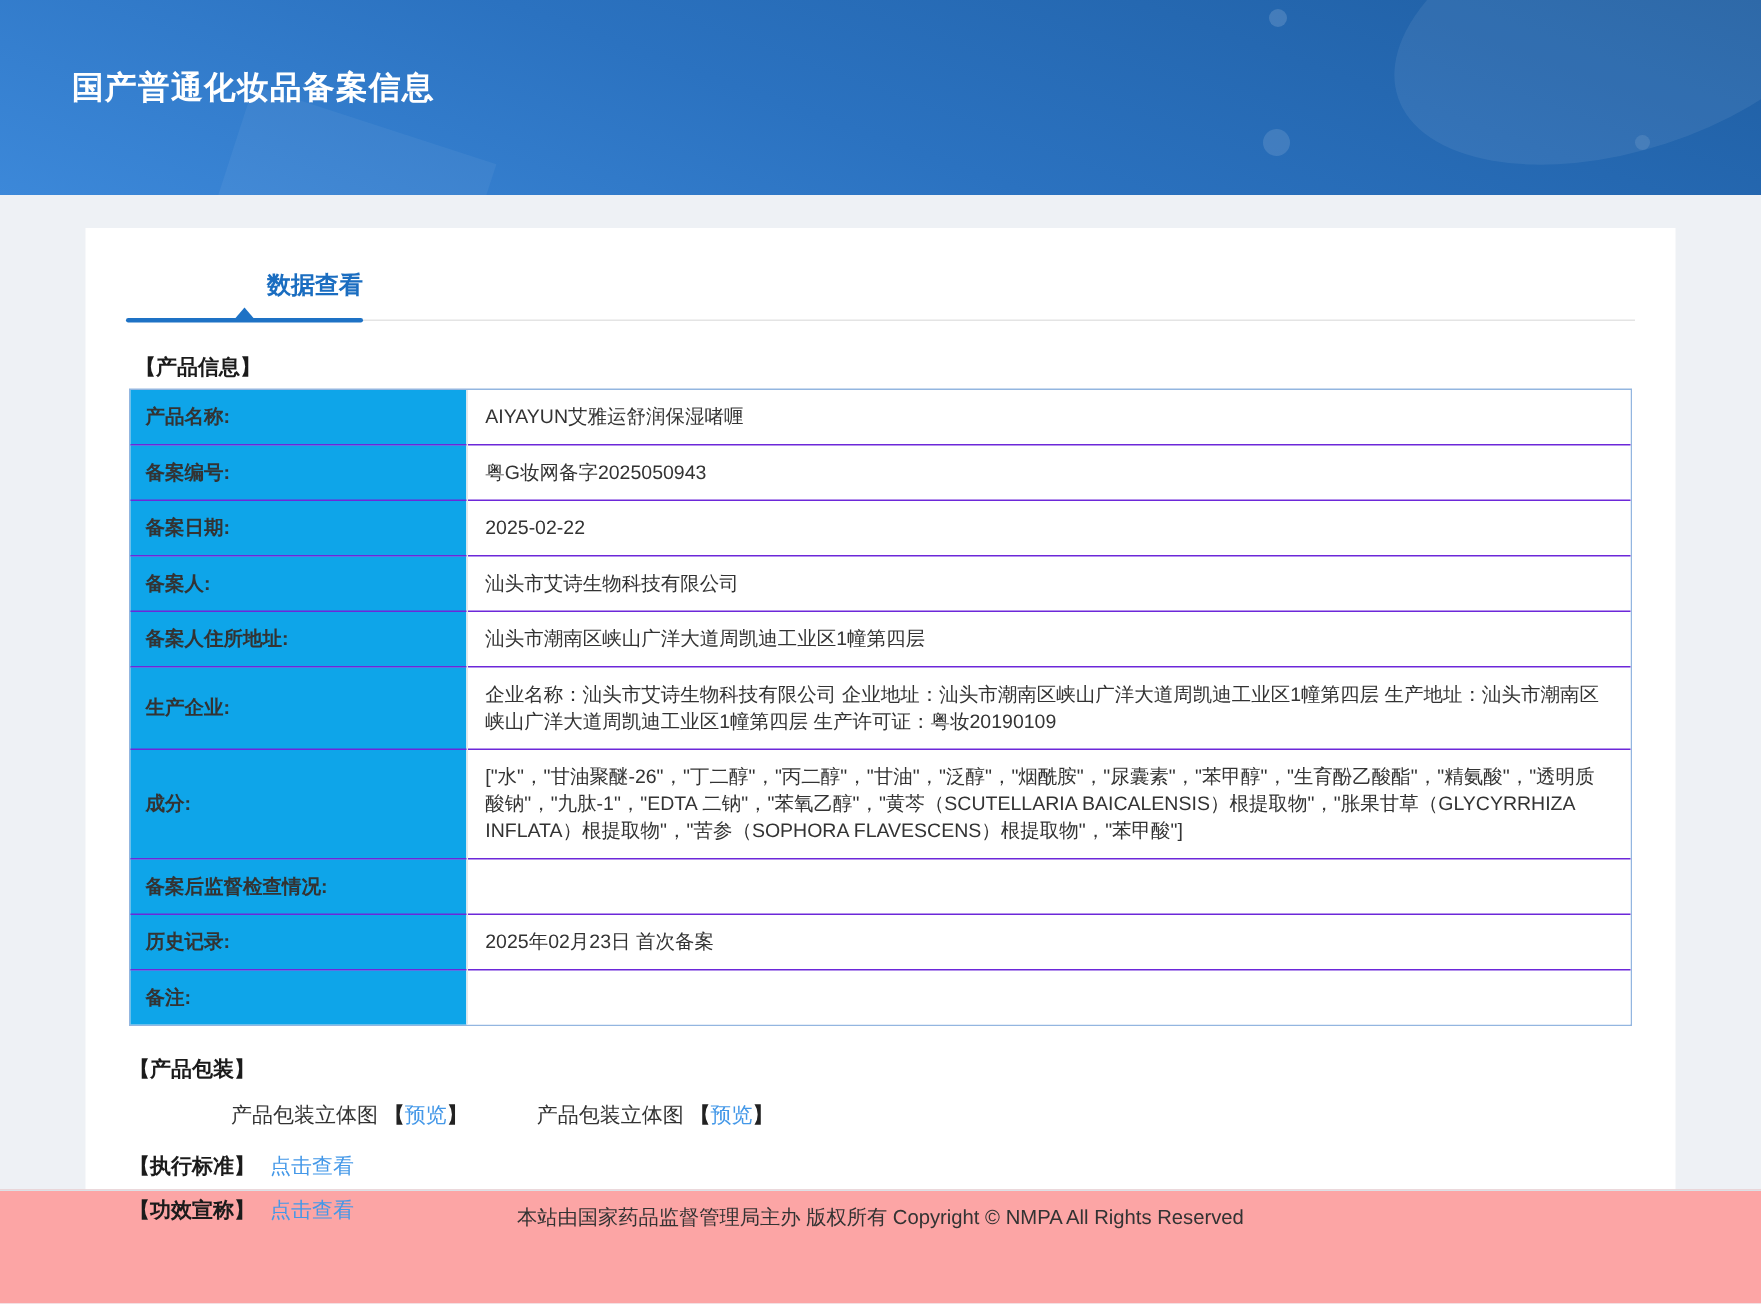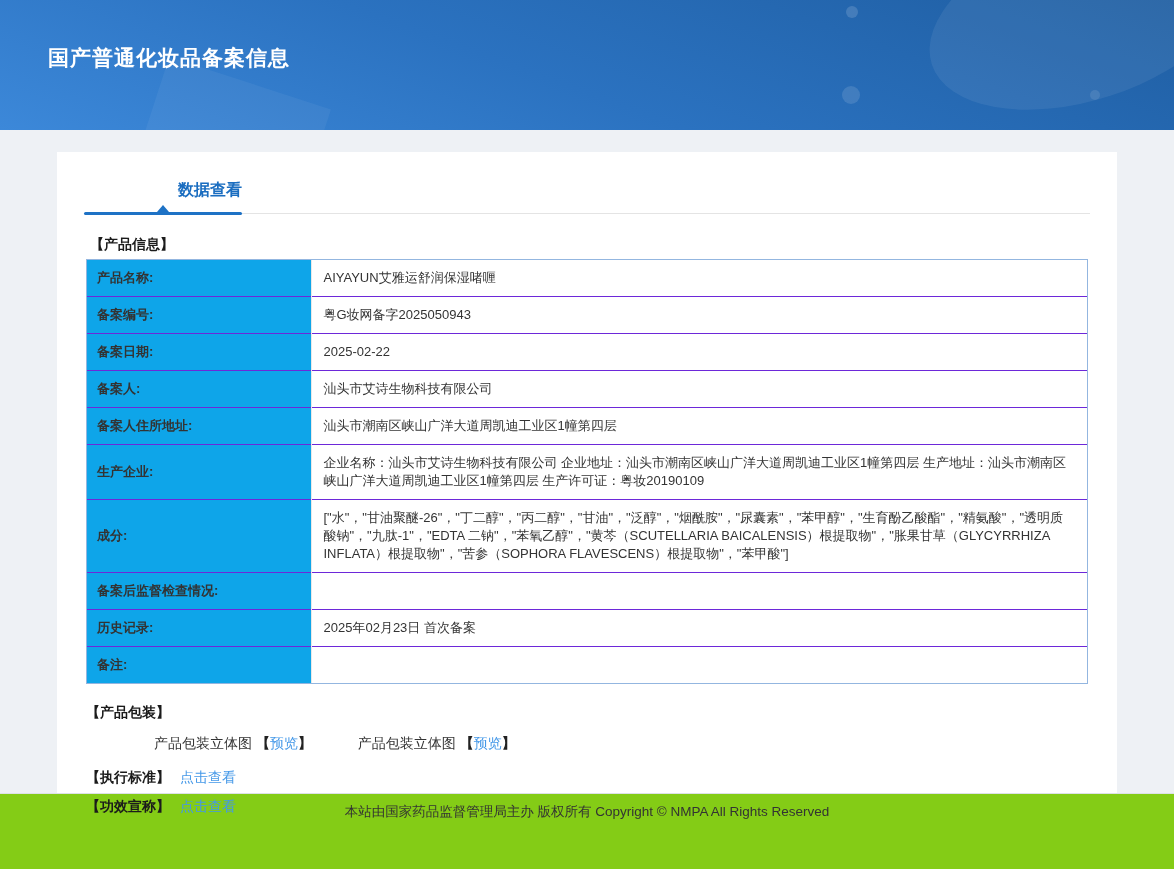--- a/index.html
+++ b/index.html
@@ -153,21 +153,21 @@
   .inline-row.tight { margin-top: 11px; }
 
   
   .footer {
     border-top: 1px solid #dde1e6;
     height: 76px;
     text-align: center;
     padding-top: 9px;
     font-size: 13.5px;
     color: #333;
-    background: #84cc16;
+    background: #fca5a5;
   }
 </style>
 </head>
 <body>
 
 <header class="hero">
   <div class="deco deco-cube"></div>
   <div class="deco deco-band"></div>
   <div class="deco deco-dot-1"></div>
   <div class="deco deco-dot-2"></div>

